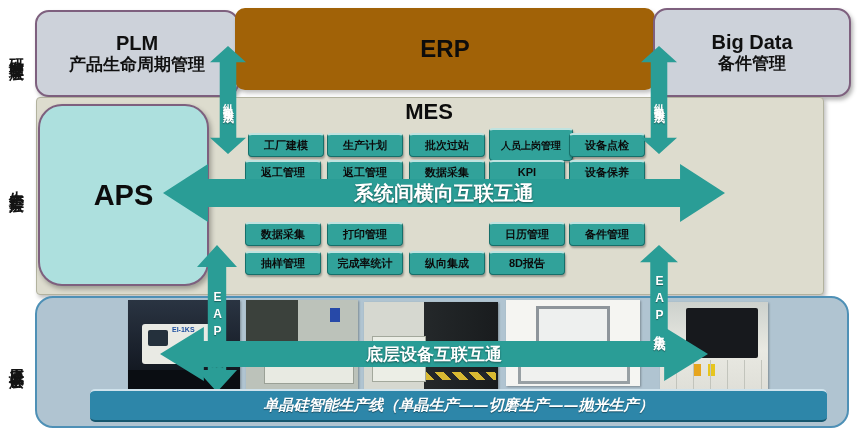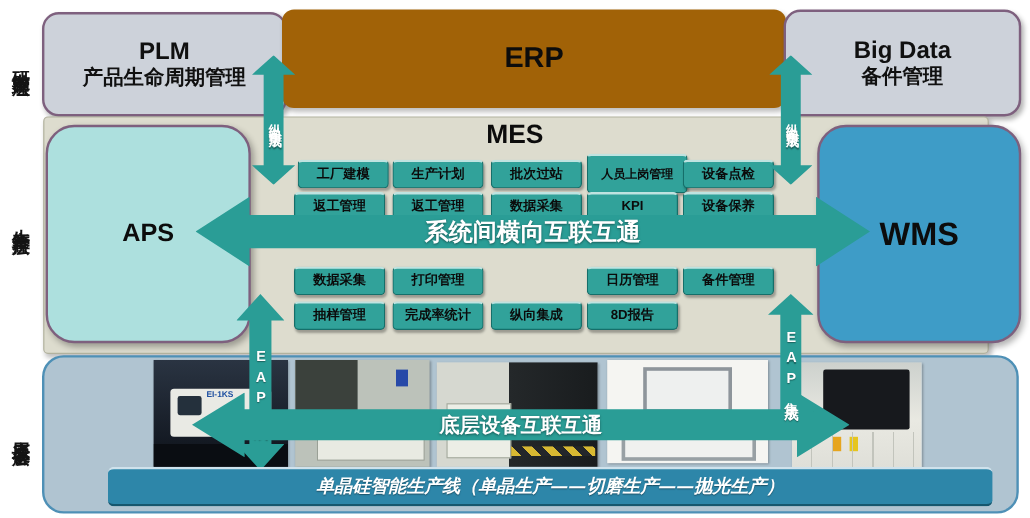--- a/index.html
+++ b/index.html
@@ -25,21 +25,21 @@
   .mes-title{position:absolute;left:36px;top:99px;width:786px;text-align:center;
     font-weight:bold;font-size:22px;color:#0c0c0c;}
 
   .module-box{position:absolute;background:#31A29A;border:1px solid #156F6A;border-radius:4px;
     border-top:2px solid #BFE3E0;display:flex;align-items:center;justify-content:center;
     font-weight:bold;font-size:11px;color:#0b0b0b;text-align:center;line-height:1.1;
     box-shadow:1px 2px 2px rgba(0,0,0,.3);z-index:2;}
 
   .aps-box{position:absolute;left:38px;top:104px;width:167px;height:178px;background:#ADE0DE;
     border:2px solid #7E607E;border-radius:24px;display:flex;align-items:center;justify-content:center;
-    font-weight:bold;font-size:21px;color:#0c0c0c;box-shadow:2px 3px 5px rgba(0,0,0,.3);z-index:2;}
+    font-weight:bold;font-size:29px;color:#0c0c0c;box-shadow:2px 3px 5px rgba(0,0,0,.3);z-index:2;}
   .wms-box{position:absolute;left:681px;top:104px;width:166px;height:178px;background:#3E9CC7;
     border:2px solid #7E607E;border-radius:24px;display:flex;align-items:center;justify-content:center;
     font-weight:bold;font-size:27px;color:#0c0c0c;box-shadow:2px 3px 5px rgba(0,0,0,.3);z-index:2;}
 
   .arrow-h{position:absolute;background:#2A9D96;
     clip-path:polygon(0 50%,8% 0,8% 26%,92% 26%,92% 0,100% 50%,92% 100%,92% 74%,8% 74%,8% 100%);
     display:flex;align-items:center;justify-content:center;
     filter:drop-shadow(1px 2px 2px rgba(0,0,0,.35));}
   .arrow-v{position:absolute;background:#2A9D96;
     clip-path:polygon(50% 0,100% 15%,73% 15%,73% 85%,100% 85%,50% 100%,0 85%,27% 85%,27% 15%,0 15%);
@@ -103,23 +103,20 @@
   <div class="module-box" style="left:569px;top:222px;width:74px;height:21px;text-align:right;">备件管理</div>
 
   <div class="module-box" style="left:245px;top:251px;width:74px;height:21px;">抽样管理</div>
   <div class="module-box" style="left:327px;top:251px;width:74px;height:21px;">完成率统计</div>
   <div class="module-box" style="left:409px;top:251px;width:74px;height:21px;">纵向集成</div>
   <div class="module-box" style="left:489px;top:251px;width:74px;height:21px;">8D报告</div>
 
   <div class="aps-box">
     <span>APS</span>
   </div>
-  <div class="wms-box">
-    <span>WMS</span>
-  </div>
 
   <div class="arrow-h" style="left:163px;top:164px;width:562px;height:58px;z-index:3;">
     <span class="arrow-label-h" style="font-size:20px;">系统间横向互联互通</span>
   </div>
 
   <div class="arrow-v" style="left:210px;top:46px;width:36px;height:108px;z-index:3;">
     <span class="arrow-label-v">纵向集成</span>
   </div>
   <div class="arrow-v" style="left:641px;top:46px;width:36px;height:108px;z-index:3;">
     <span class="arrow-label-v">纵向集成</span>

